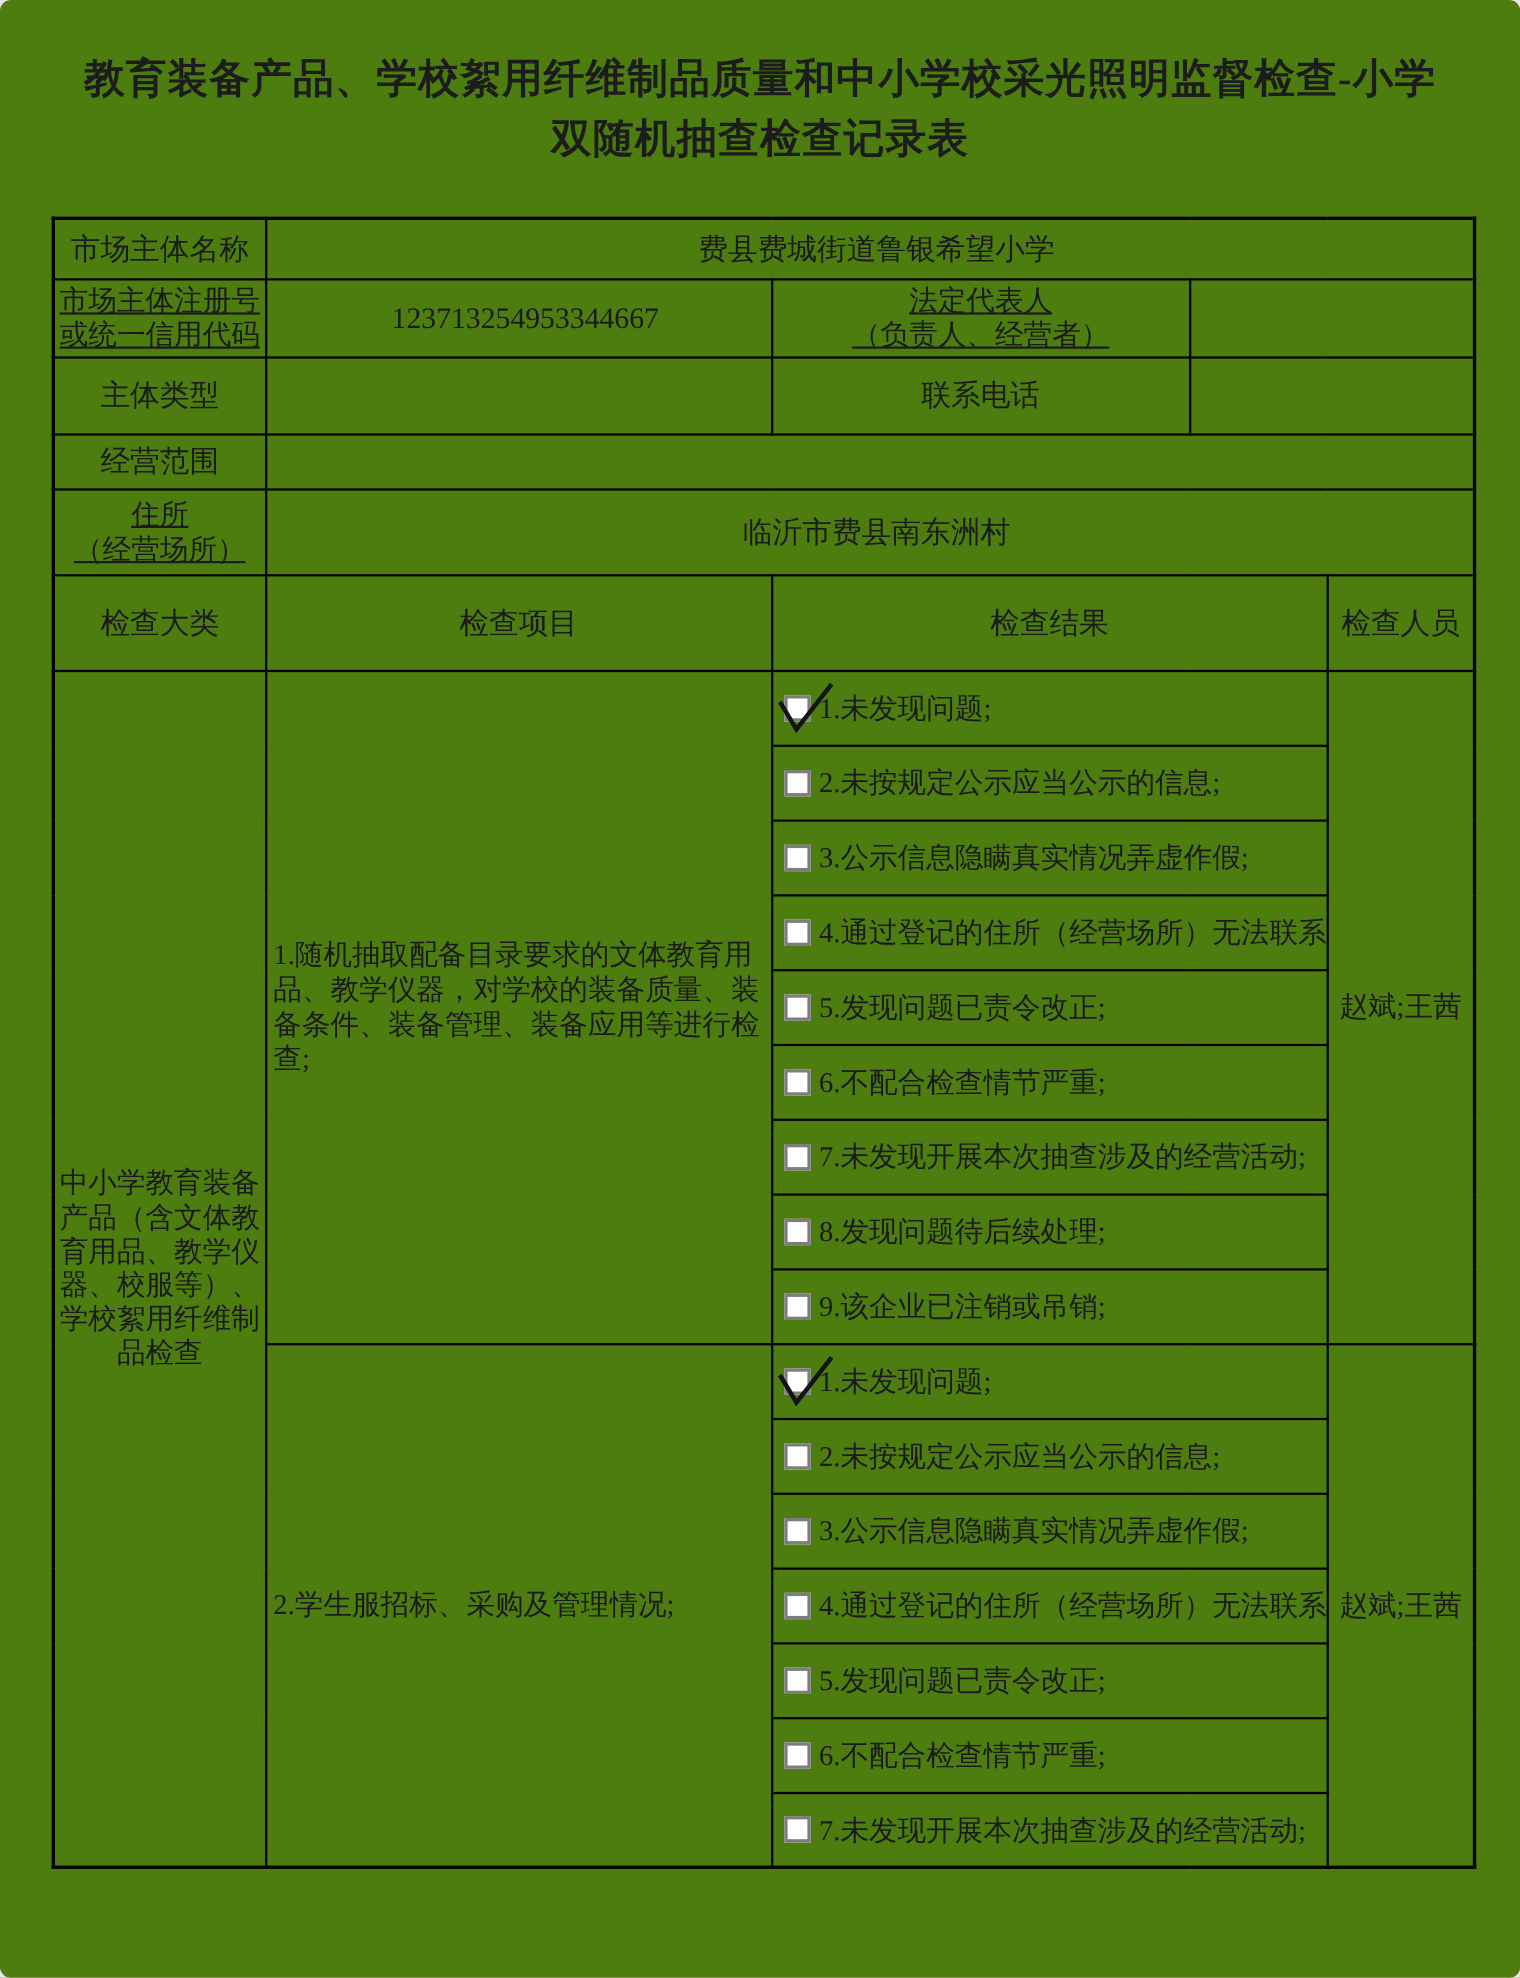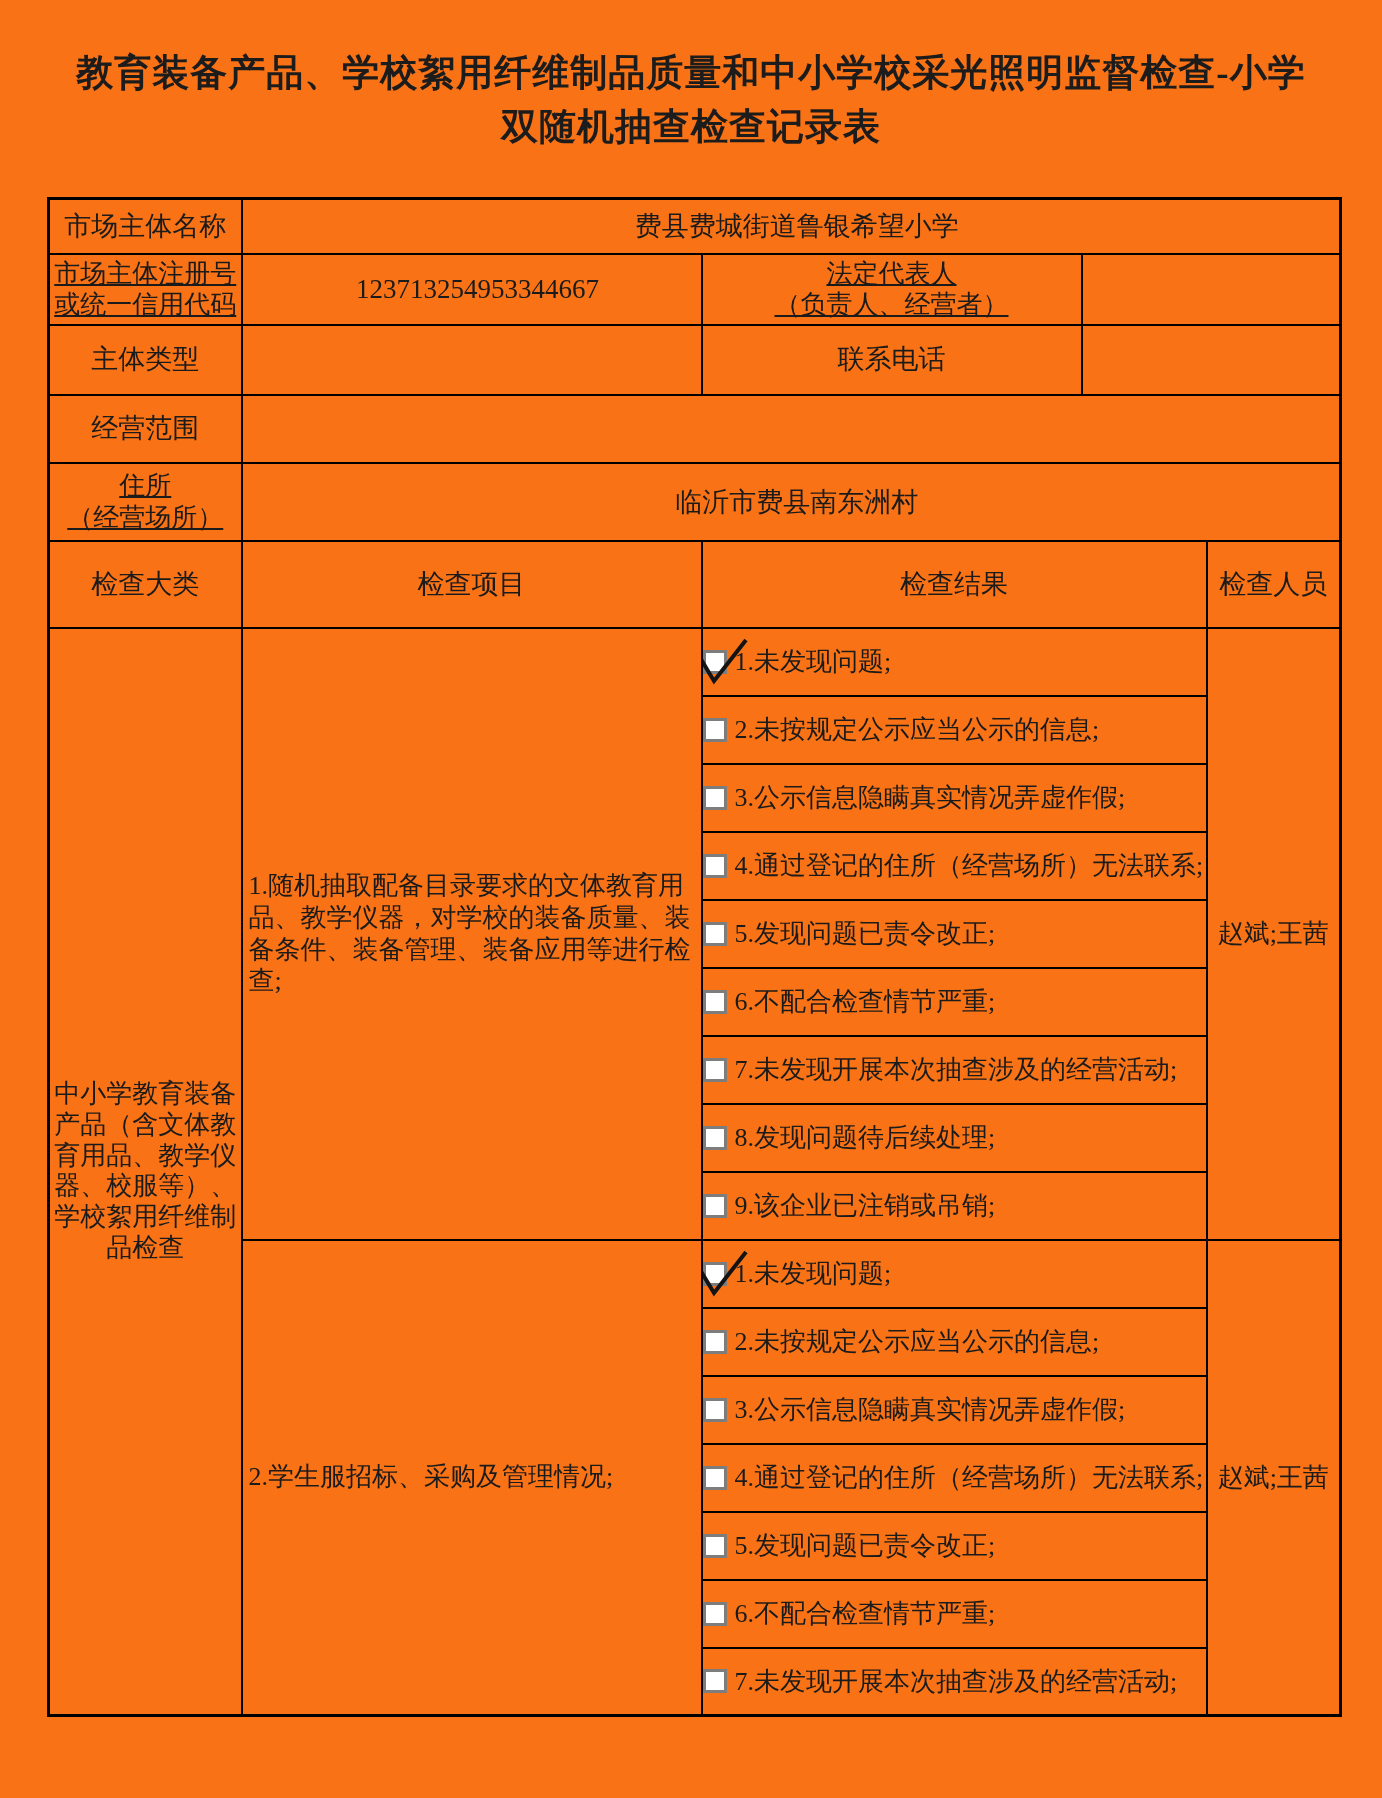--- a/index.html
+++ b/index.html
@@ -1,19 +1,19 @@
 <!DOCTYPE html>
 <html><head>
 <meta charset="utf-8">
 <style>
   * { margin:0; padding:0; box-sizing:border-box; }
   body { background:#e8e8e8; font-family:"Liberation Serif","DejaVu Serif",serif; }
   .page {
     position:relative; width:1382px; height:1798px;
-    background:#f97316; color:#161616; margin:0 auto; overflow:hidden;
+    background:#4d7c0f; color:#161616; margin:0 auto; overflow:hidden;border-radius:10px;
   }
   .title { position:absolute; top:46px; left:0; width:1382px; text-align:center; }
   .title-line {
     font-size:37px; font-weight:bold; line-height:54px; letter-spacing:1px; color:#1c1c1c;
   }
   table.form {
     position:absolute; left:47px; top:197px; width:1292px;
     border-collapse:collapse; table-layout:fixed;
     border:3px solid #000;
   }
@@ -23,21 +23,21 @@
   .val { text-align:center; padding-left:12px; }
   .hdr { text-align:center; font-size:27px; }
   .category-cell {
     text-align:center; font-size:26px; line-height:1.18; padding:0 2px;
     word-break:break-all; line-break:anywhere;
   }
   .project-cell {
     text-align:left; font-size:26px; line-height:1.22; padding:0 6px;
     word-break:break-all; line-break:anywhere;
   }
-  .result-cell { text-align:left; white-space:nowrap; }
+  .result-cell { text-align:left; padding-left:10px; white-space:nowrap; }
   .result-label { font-size:26px; vertical-align:middle; }
   .inspector-cell { text-align:center; font-size:26px; padding:0 2px; }
   .checkbox {
     position:relative; display:inline-block; width:24px; height:24px;
     border:3px solid #7d7d7d; background:#fff; margin-right:8px; vertical-align:middle;
   }
   .tick { position:absolute; left:-13px; top:-17px; display:none; pointer-events:none; }
   .checkbox.checked .tick { display:block; }
   .two-line span { display:block; }
 </style>
@@ -79,21 +79,21 @@
       <td class="val" colspan="2"></td>
     </tr>
 
     <tr style="height:70px">
       <td class="lbl">主体类型</td>
       <td class="val"></td>
       <td class="lbl">联系电话</td>
       <td class="val" colspan="2"></td>
     </tr>
 
-    <tr style="height:68px">
+    <tr style="height:50px">
       <td class="lbl">经营范围</td>
       <td class="val" colspan="4"></td>
     </tr>
 
     <tr style="height:78px">
       <td class="lbl lbl-small two-line">
         <span>住所</span>
         <span>（经营场所）</span>
       </td>
       <td class="val" colspan="4">临沂市费县南东洲村</td>

